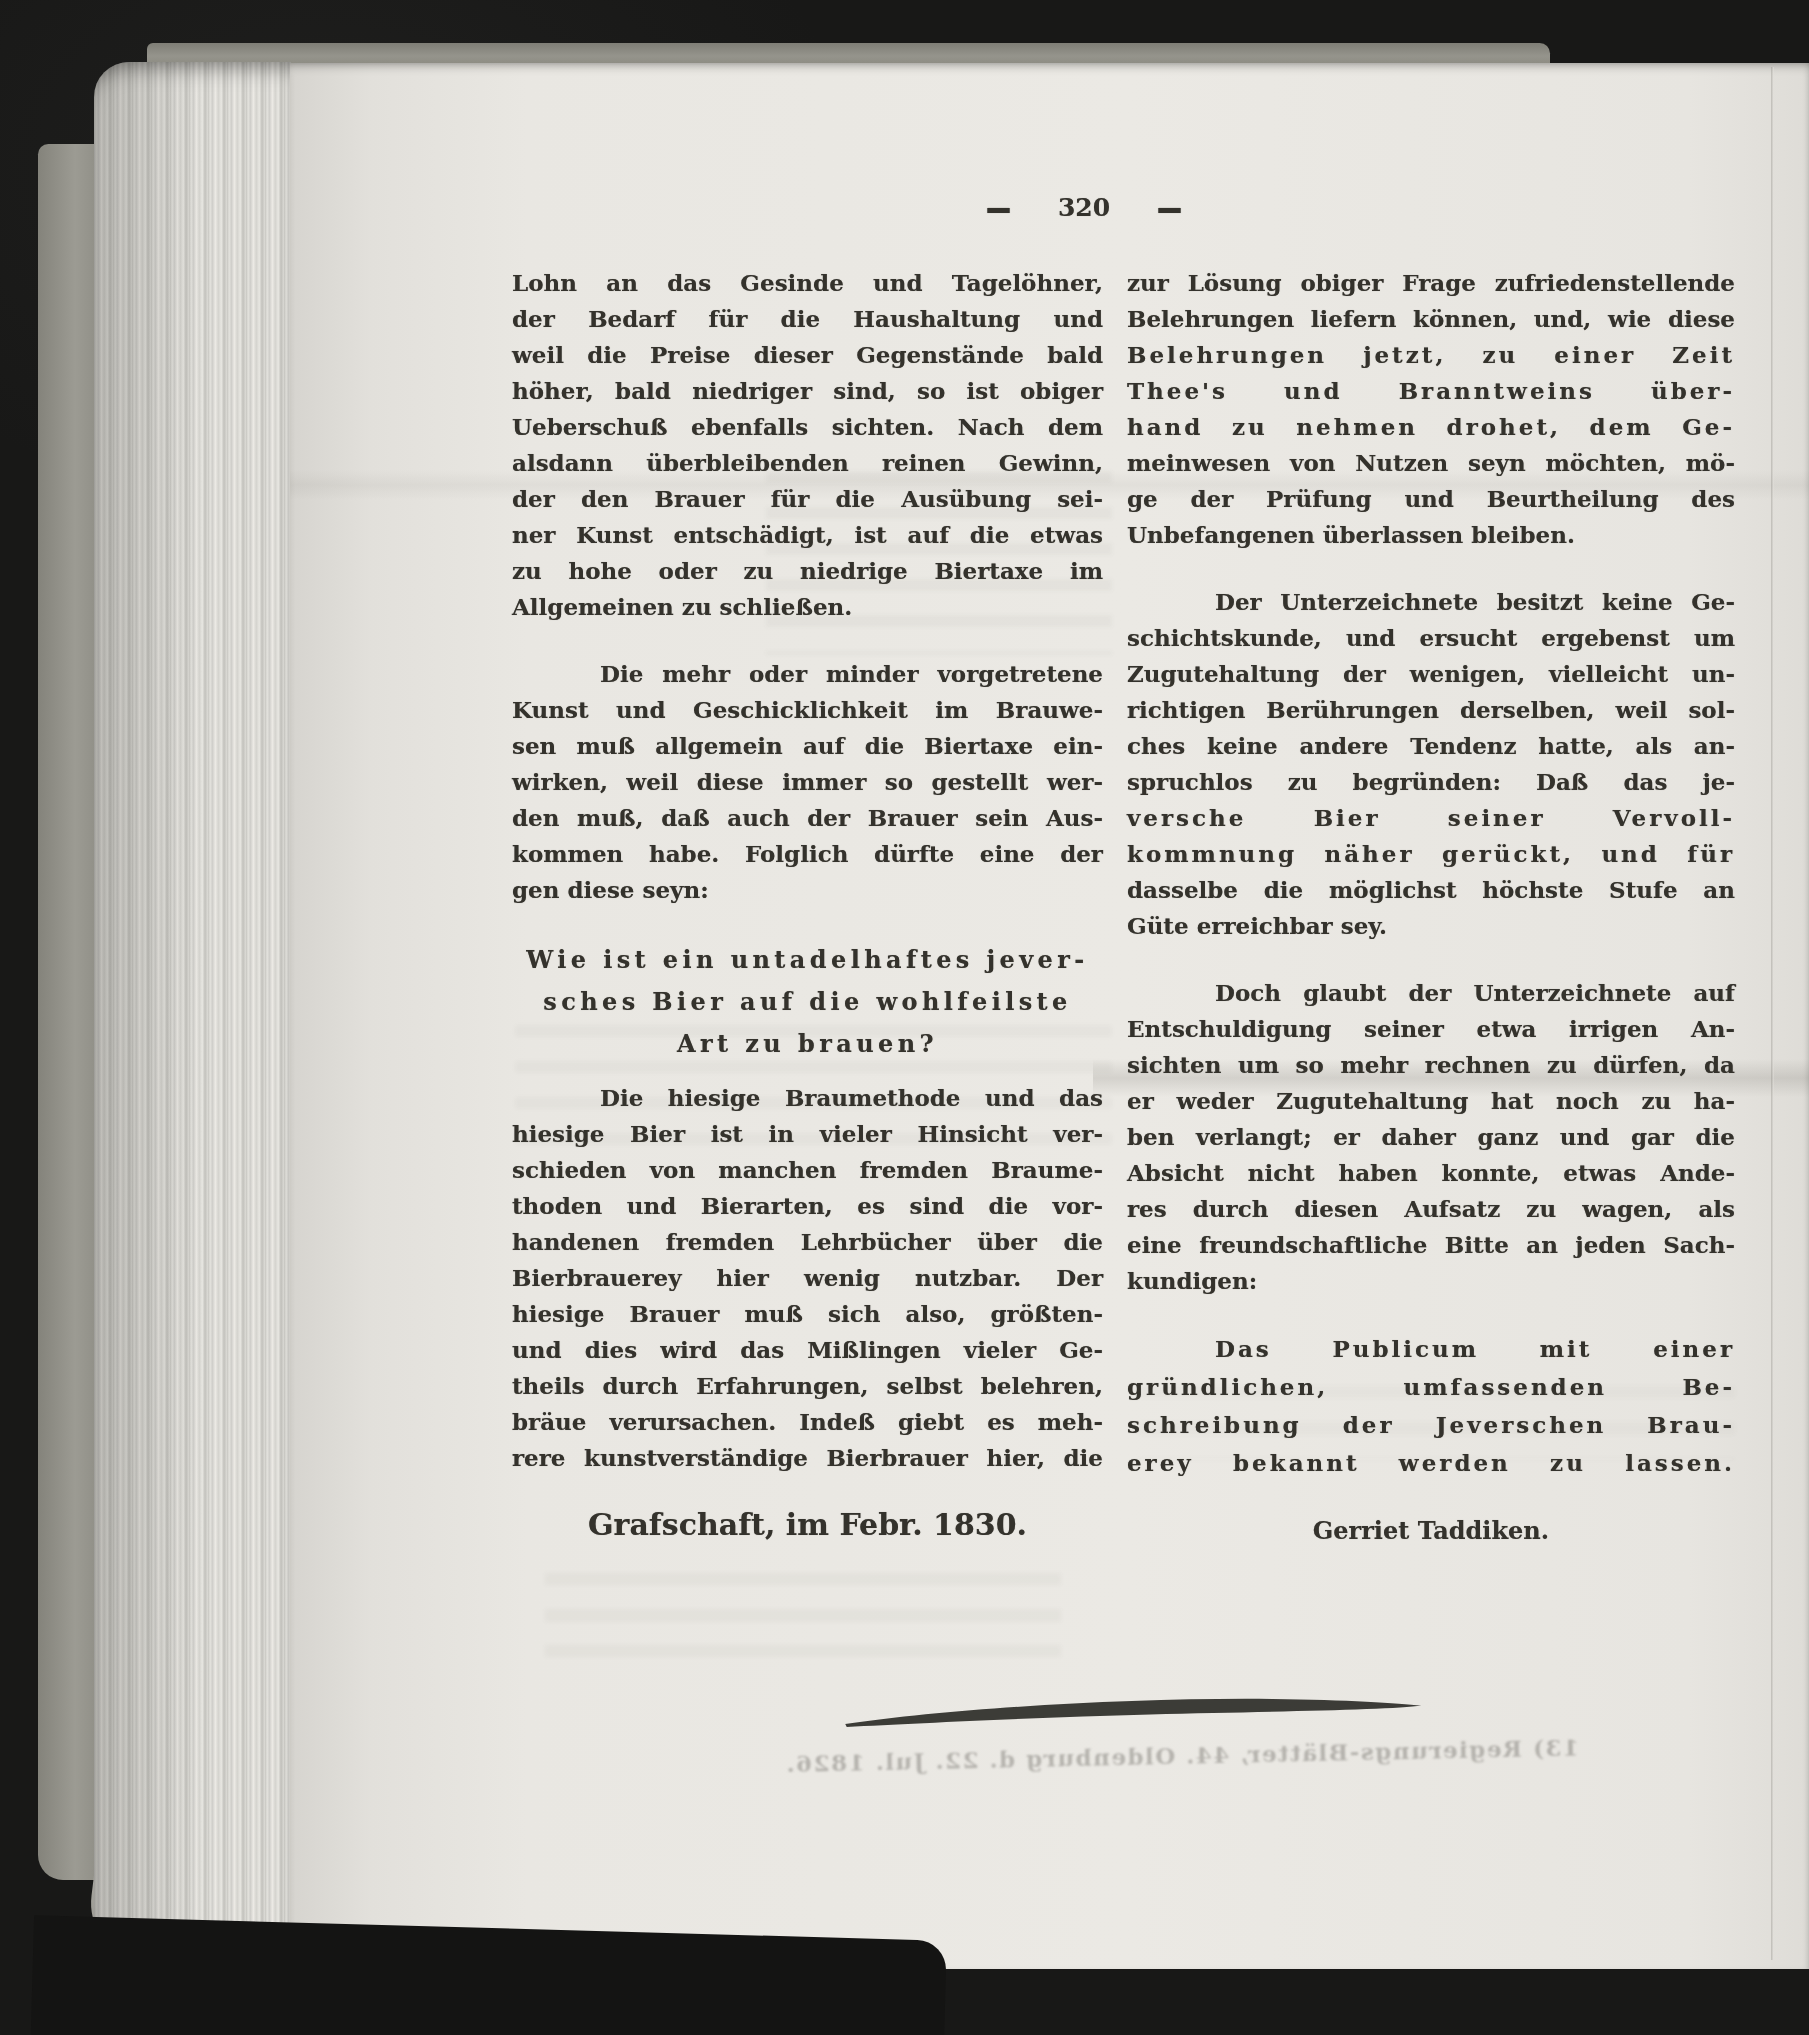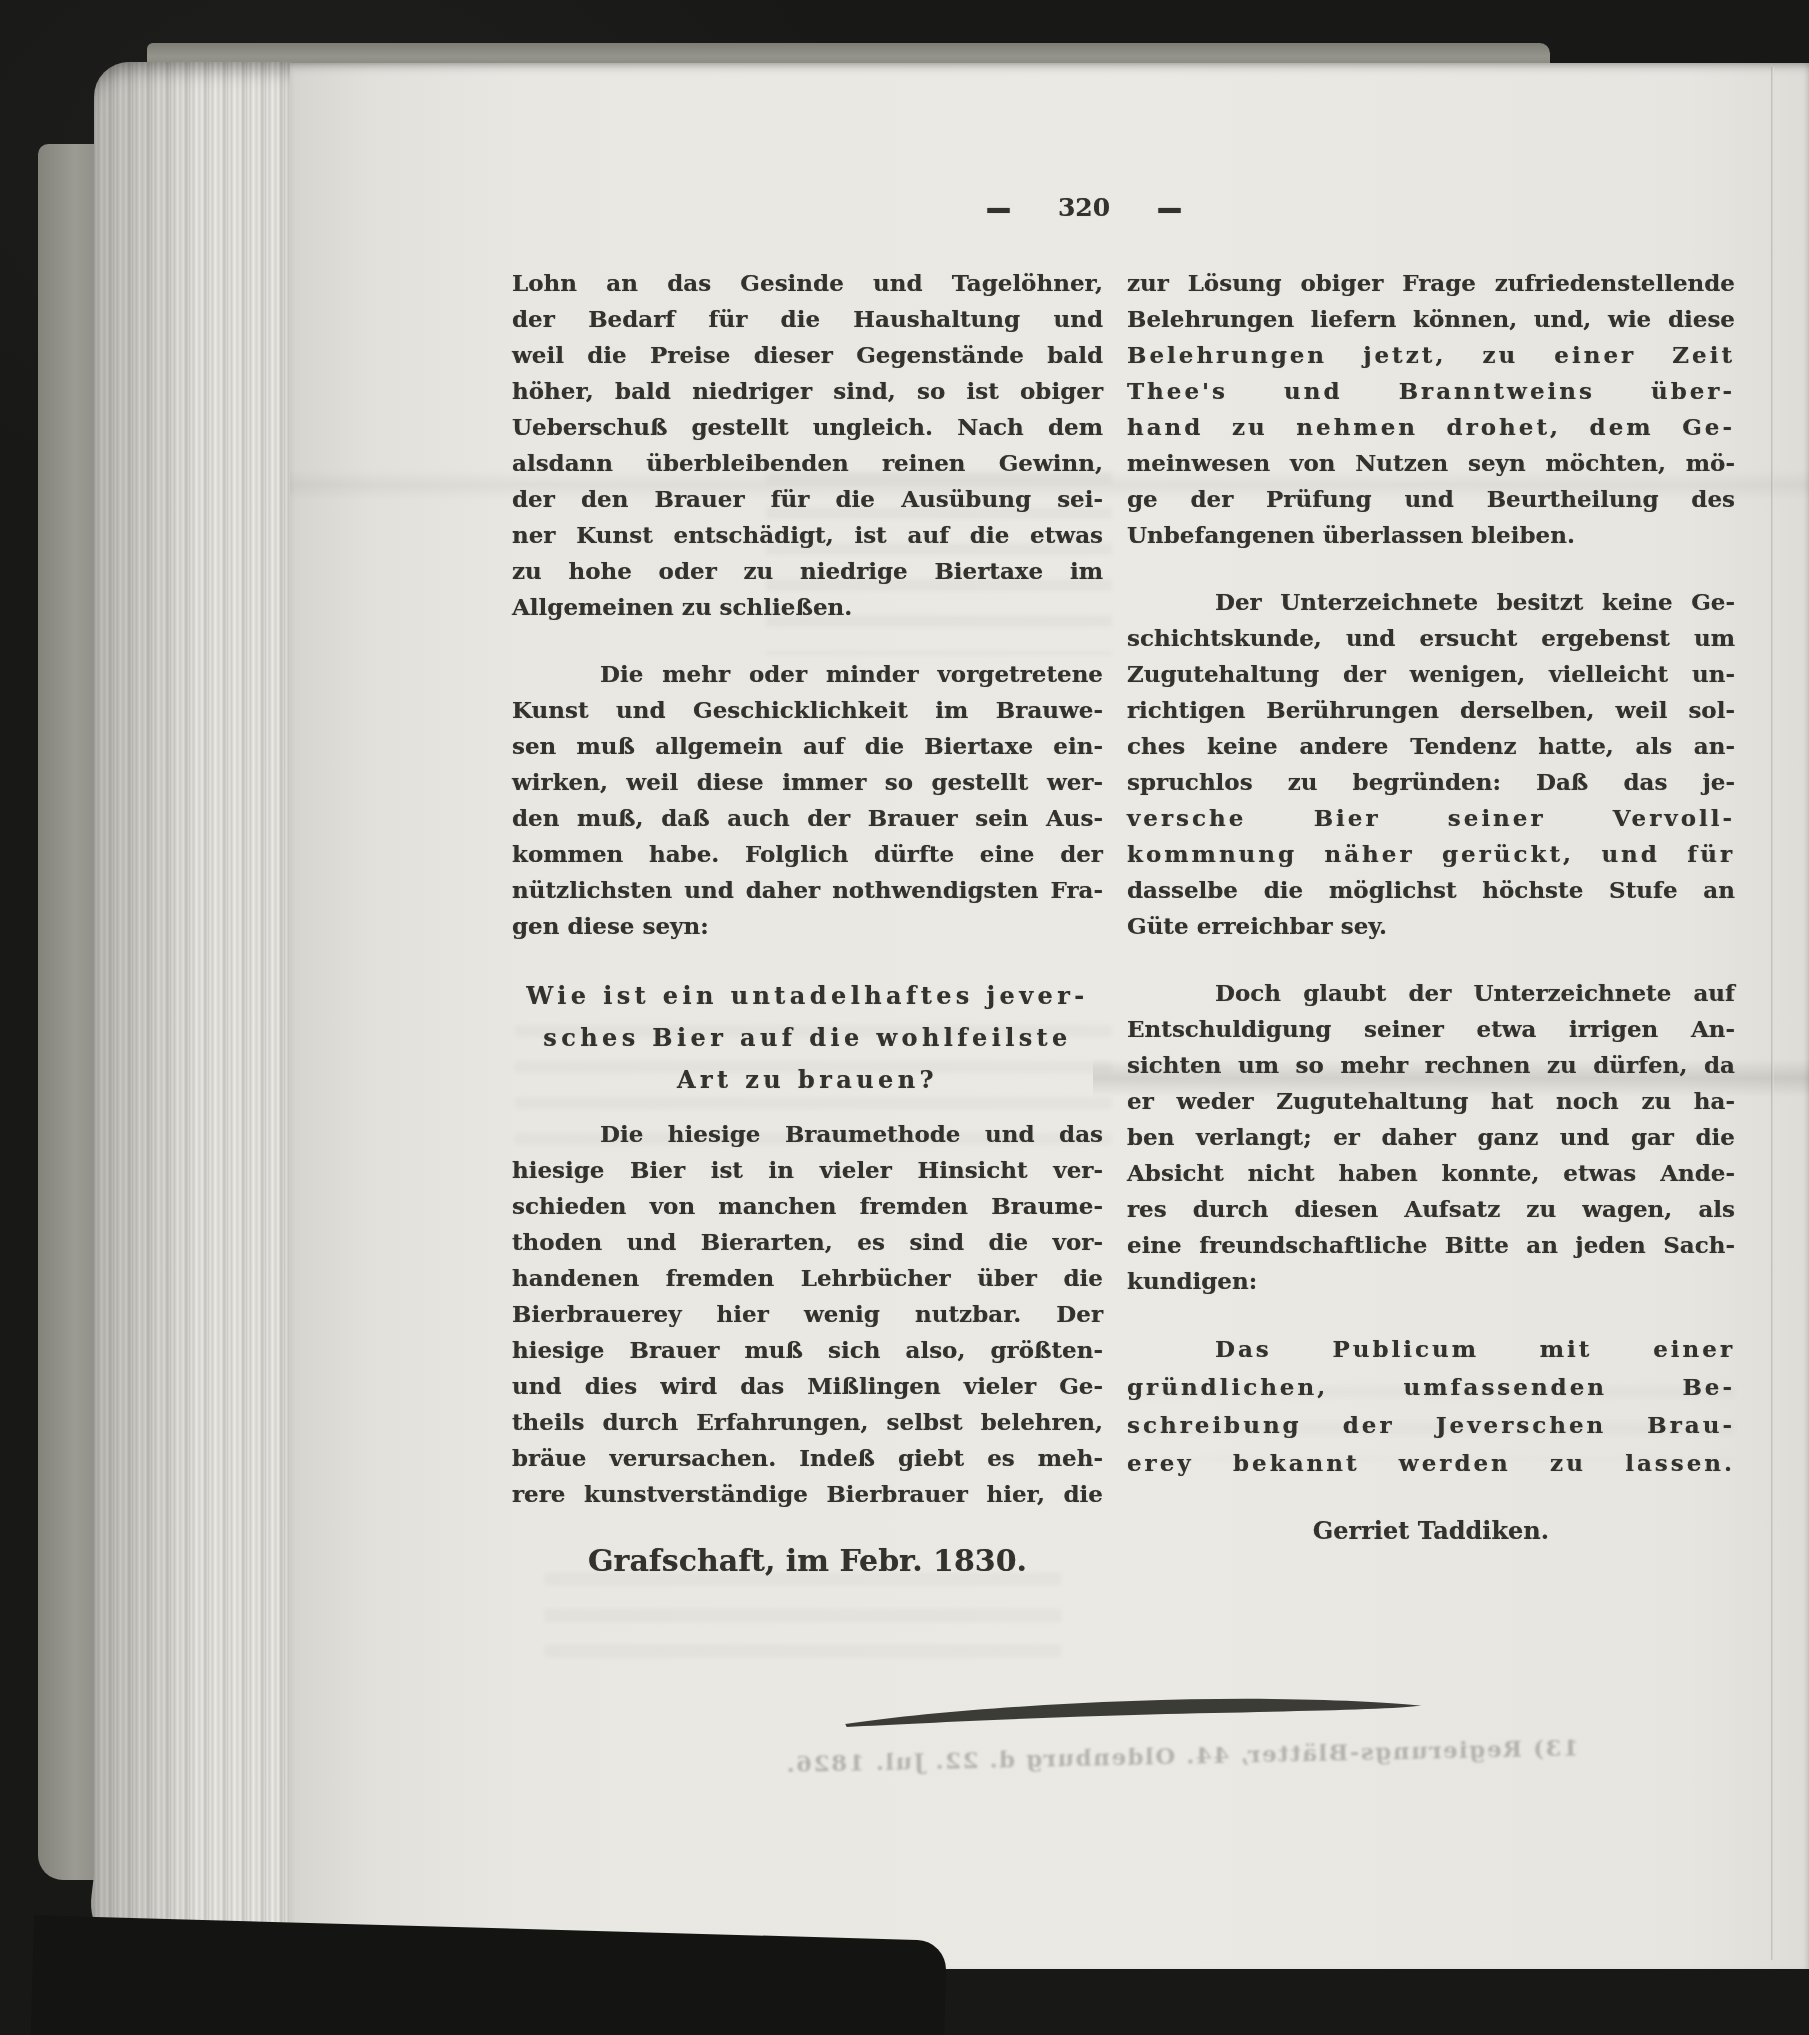--- a/index.html
+++ b/index.html
@@ -144,35 +144,34 @@
     <div class="page-number">
       <span class="dash">—</span><span class="num">320</span><span class="dash">—</span>
     </div>
 
     <div class="col col-left">
         <div class="block para">
           <div class="line">Lohn an das Gesinde und Tagelöhner,</div>
           <div class="line">der Bedarf für die Haushaltung und</div>
           <div class="line">weil die Preise dieser Gegenstände bald</div>
           <div class="line">höher, bald niedriger sind, so ist obiger</div>
-          <div class="line">Ueberschuß gestellt ungleich. Nach dem</div>
+          <div class="line">Ueberschuß ebenfalls sichten. Nach dem</div>
           <div class="line">alsdann überbleibenden reinen Gewinn,</div>
           <div class="line">der den Brauer für die Ausübung sei-</div>
           <div class="line">ner Kunst entschädigt, ist auf die etwas</div>
           <div class="line">zu hohe oder zu niedrige Biertaxe im</div>
           <div class="line last">Allgemeinen zu schließen.</div>
         </div>
         <div class="block para">
           <div class="line indent">Die mehr oder minder vorgetretene</div>
           <div class="line">Kunst und Geschicklichkeit im Brauwe-</div>
           <div class="line">sen muß allgemein auf die Biertaxe ein-</div>
           <div class="line">wirken, weil diese immer so gestellt wer-</div>
           <div class="line">den muß, daß auch der Brauer sein Aus-</div>
           <div class="line">kommen habe. Folglich dürfte eine der</div>
-          <div class="line">nützlichsten und daher nothwendigsten Fra-</div>
           <div class="line last">gen diese seyn:</div>
         </div>
         <div class="block heading">
           <div class="hline">Wie ist ein untadelhaftes jever-</div>
           <div class="hline">sches Bier auf die wohlfeilste</div>
           <div class="hline">Art zu brauen?</div>
         </div>
         <div class="block para">
           <div class="line indent">Die hiesige Braumethode und das</div>
           <div class="line">hiesige Bier ist in vieler Hinsicht ver-</div>

